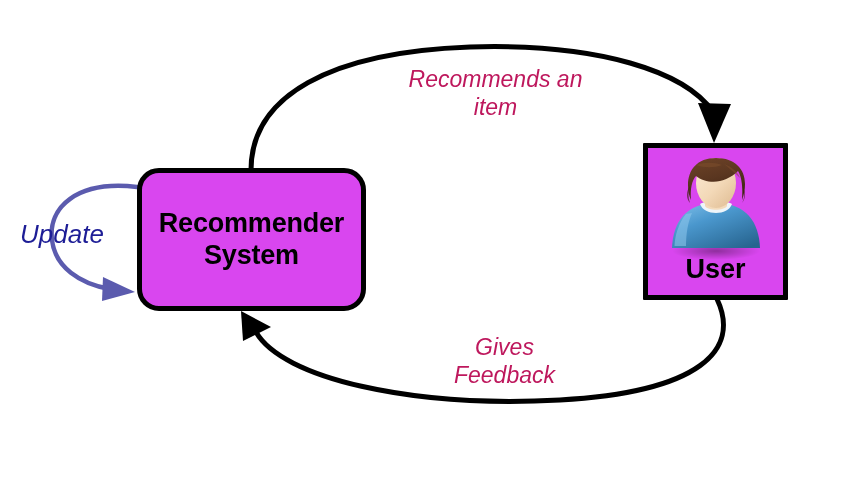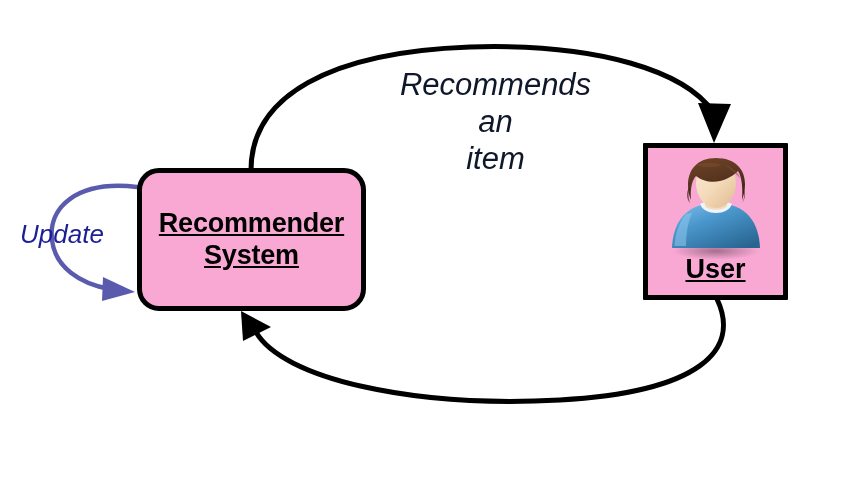--- a/index.html
+++ b/index.html
@@ -35,22 +35,21 @@
     stroke: #5b5bae;
     stroke-width: 4.5;
     stroke-linecap: round;
   }
   .arrow-head-black { fill: #000000; }
   .arrow-head-loop { fill: #5b5bae; }
 
   .node-box {
     position: absolute;
     box-sizing: border-box;
-    background: #f9a8d4;
-    text-decoration: underline;
+    background: #d946ef;
   }
   #recommender-node {
     left: 137px;
     top: 168px;
     width: 229px;
     height: 143px;
     border: 5px solid #000000;
     border-radius: 22px;
     display: flex;
     align-items: center;
@@ -86,22 +85,22 @@
     font-size: 27px;
     font-weight: bold;
     color: #000000;
     line-height: 1;
     margin-top: -4px;
   }
 
   .edge-label {
     position: absolute;
     font-style: italic;
-    font-size: 31px;
-    color: #0f172a;
+    font-size: 23px;
+    color: #be185d;
     text-align: center;
     line-height: 1.2;
     white-space: pre-line;
   }
   #label-recommends {
     left: 388px;
     top: 66px;
     width: 215px;
   }
   #label-feedback {
@@ -196,16 +195,18 @@
       <path d="M62 8 C 70 11 76 16 78 22 C 73 17 67 12 62 8 Z" fill="#7b4c2c" opacity="0.55"></path>
       <path d="M28 30 C 26 36 26 42 28 47 C 24 43 24 35 28 30 Z" fill="#402514" opacity="0.7"></path>
       <path d="M80 30 C 83 36 83 42 80 47 C 84 42 84 35 80 30 Z" fill="#402514" opacity="0.7"></path>
     </svg>
     <div id="user-label">User</div>
   </div>
 
   <div class="edge-label" id="label-recommends">Recommends an
 item</div>
 
+  <div class="edge-label" id="label-feedback">Gives
+Feedback</div>
 
   <div id="label-update">Update</div>
 
 </div>
 
 </body></html>

